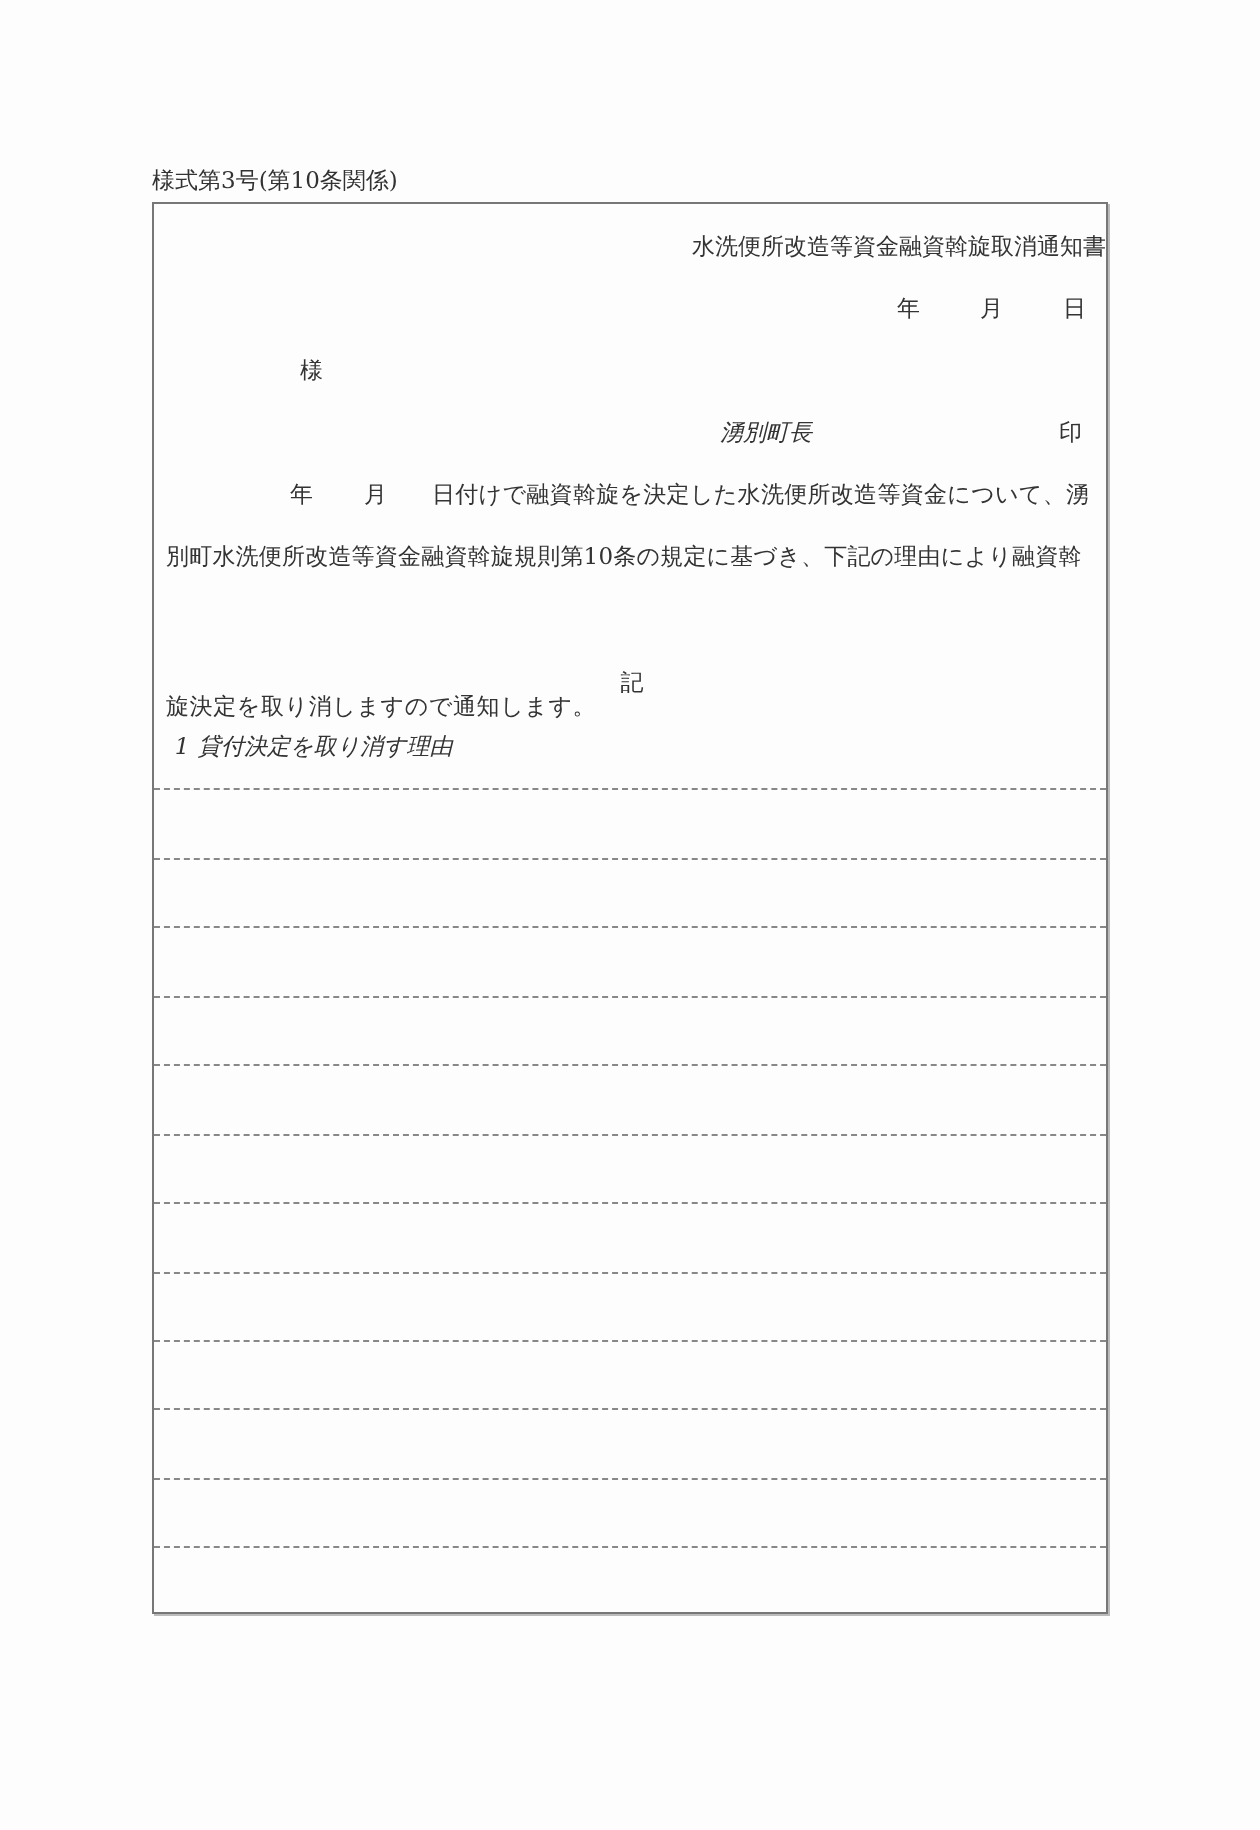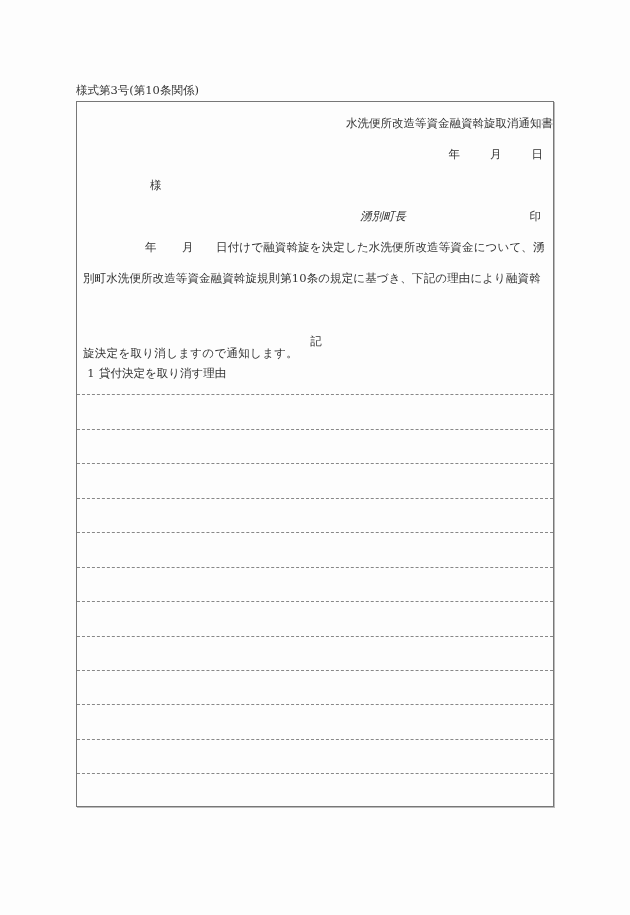--- a/index.html
+++ b/index.html
@@ -78,20 +78,21 @@
     }
     .ki {
       left: 0; right: 0;
       top: 234px;
       text-align: center;
       padding-left: 2px;
     }
     .item1 {
       left: 6px;
       top: 266px;
+      font-style: italic;
     }
     .item1 .num { display: inline-block; width: 16px; }
     .dash {
       position: absolute;
       left: 0;
       right: 0;
       height: 0;
       border-top: 1px dashed #888;
     }
   </style>

